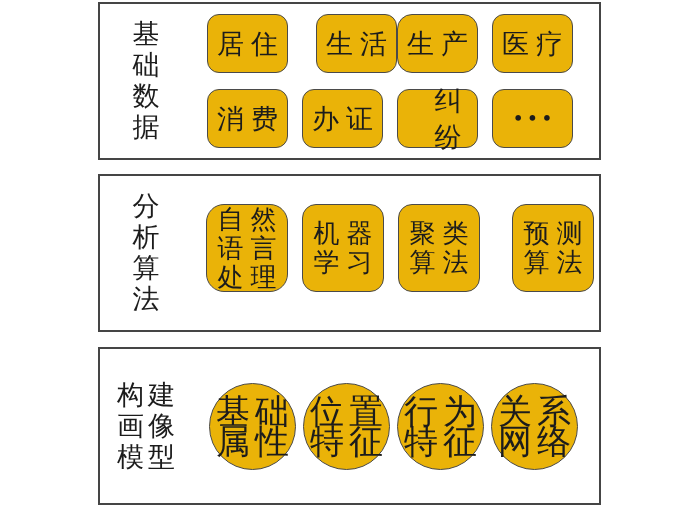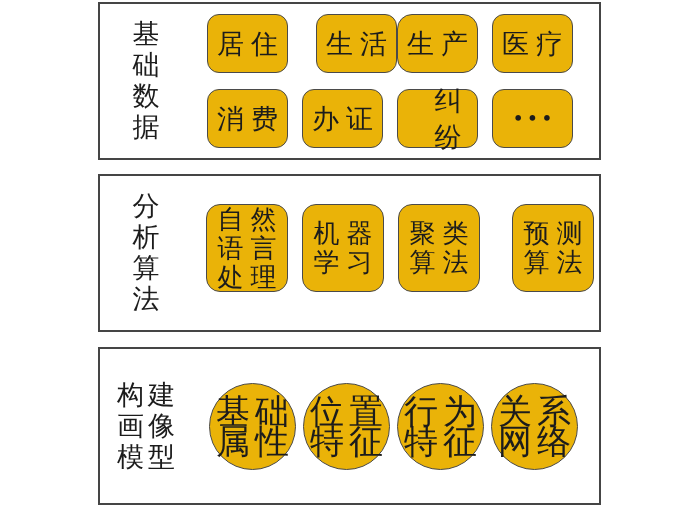--- a/index.html
+++ b/index.html
@@ -96,21 +96,21 @@
   .s1 .p0 { left: 107px; top: 10px; }
   .s1 .p1 { left: 184px; top: 10px; margin-left: 32px; }
   .s1 .p2 { left: 297px; top: 10px; border-radius: 15px; }
   .s1 .p3 { left: 392px; top: 10px; }
   .s1 .p4 { left: 107px; top: 85px; }
   .s1 .p5 { left: 202px; top: 85px; }
   .s1 .p6 { left: 297px; top: 85px; padding-left: 28px; }
   .s1 .p7 { left: 392px; top: 85px; }
 
   
-  .s2 .p0 { left: 106px; top: 28px; }
+  .s2 .p0 { left: 106px; top: 28px; border-radius: 18px; }
   .s2 .p1 { left: 202px; top: 28px; }
   .s2 .p2 { left: 298px; top: 28px; }
   .s2 .p3 { left: 412px; top: 28px; }
 
   
   .s3 .p0 { left: 109px; top: 34px; }
   .s3 .p1 { left: 203px; top: 34px; }
   .s3 .p2 { left: 297px; top: 34px; }
   .s3 .p3 { left: 391px; top: 34px; }
 </style>

